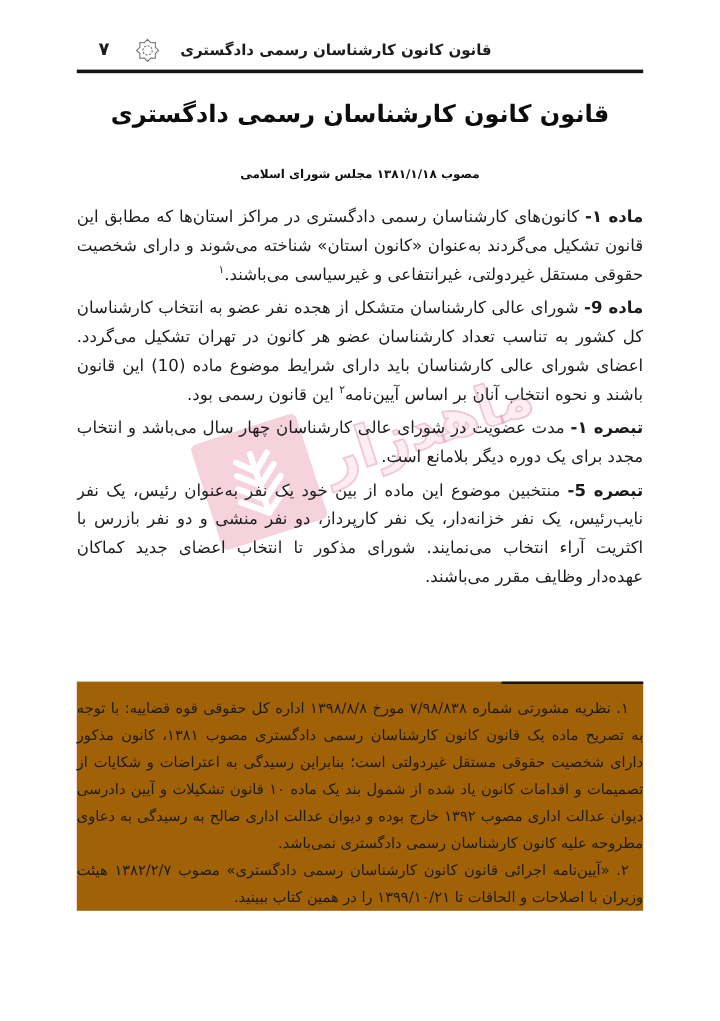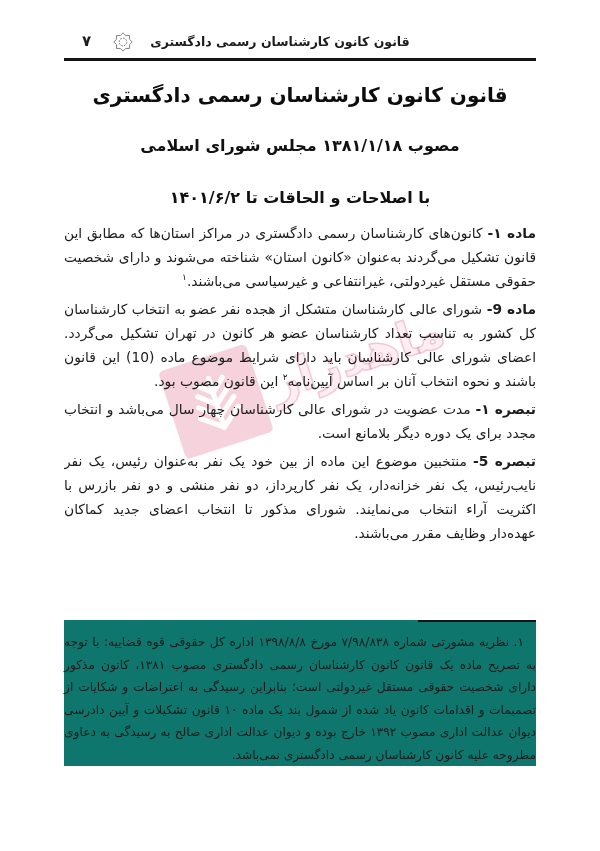--- a/index.html
+++ b/index.html
@@ -11,28 +11,28 @@
   
   .hdr{position:relative;height:26px;padding-top:30px;direction:ltr;}
   .hdr-num{position:absolute;left:18px;top:32px;font-size:15px;font-weight:bold;}
   .hdr-orn{position:absolute;left:48px;top:31px;width:22px;height:22px;}
   .hdr-title{position:absolute;left:0;right:40px;top:34px;text-align:center;
     font-size:12.5px;font-weight:bold;letter-spacing:0;}
   .hdr-rule{height:2.5px;background:#141414;margin-top:2px;}
   
   .title-block{text-align:center;margin-top:22px;}
   .title-block h1{margin:0 0 9px;font-size:20px;font-weight:bold;color:#0d0d0d;}
-  .subtitle{font-size:16px;font-weight:bold;line-height:26px;color:#111;margin-top:26px;}
+  .subtitle{font-size:10px;font-weight:bold;line-height:26px;color:#111;margin-top:26px;}
   
   main{margin-top:10px;height:432px;overflow:hidden;}
   main p{margin:0 0 4px;font-size:13.8px;line-height:24px;text-align:justify;}
   .lbl{font-weight:bold;}
   main sup{font-size:9px;line-height:0;}
   
-  .footnotes{position:absolute;z-index:1;top:620px;right:64px;left:64px;background:#0f766e;}
+  .footnotes{position:absolute;z-index:1;top:568px;right:64px;left:64px;background:#a16207;}
   .fn-rule{width:118px;height:2px;background:#141414;margin:0 0 9px;}
   .fn{margin:0;font-size:12.2px;line-height:22.5px;text-align:justify;text-indent:12px;}
   
   .watermark{
     position:absolute;z-index:0;top:372px;left:158px;display:flex;align-items:center;gap:12px;
     direction:ltr;transform:rotate(-18deg);transform-origin:left top;pointer-events:none;
   }
   .wm-box{width:92px;height:92px;border-radius:5px;background:#f6d2dd;
     display:flex;align-items:center;justify-content:center;}
   .wm-text{
@@ -70,35 +70,35 @@
         <polygon points="12,2 14.91,4.98 19.07,4.93 19.02,9.09 22,12 19.02,14.91 19.07,19.07 14.91,19.02 12,22 9.09,19.02 4.93,19.07 4.98,14.91 2,12 4.98,9.09 4.93,4.93 9.09,4.98"></polygon>
         <circle cx="12" cy="12" r="4.2" stroke-dasharray="2 1.2"></circle>
       </svg>
       <span class="hdr-title">قانون کانون کارشناسان رسمی دادگستری</span>
     </div>
     <div class="hdr-rule"></div>
 
     <section class="title-block">
       <h1>قانون کانون کارشناسان رسمی دادگستری</h1>
       <div class="subtitle">مصوب ۱۳۸۱/۱/۱۸ مجلس شورای اسلامی</div>
-      <div class="subtitle">با اصلاحات و الحاقات تا ۱۴۰۱/۶/۲</div>
     </section>
 
     <main>
       <p><b class="lbl">ماده ۱-</b> <span>کانون‌های کارشناسان رسمی دادگستری در مراکز استان‌ها که مطابق این قانون تشکیل می‌گردند به‌عنوان «کانون استان» شناخته می‌شوند و دارای شخصیت حقوقی مستقل غیردولتی، غیرانتفاعی و غیرسیاسی می‌باشند.</span><sup>۱</sup></p>
 
 
-      <p><b class="lbl">ماده 9-</b> <span>شورای عالی کارشناسان متشکل از هجده نفر عضو به انتخاب کارشناسان کل کشور به تناسب تعداد کارشناسان عضو هر کانون در تهران تشکیل می‌گردد. اعضای شورای عالی کارشناسان باید دارای شرایط موضوع ماده (10) این قانون باشند و نحوه انتخاب آنان بر اساس آیین‌نامه</span><sup>۲</sup><span> این قانون مصوب بود.</span></p>
+      <p><b class="lbl">ماده 9-</b> <span>شورای عالی کارشناسان متشکل از هجده نفر عضو به انتخاب کارشناسان کل کشور به تناسب تعداد کارشناسان عضو هر کانون در تهران تشکیل می‌گردد. اعضای شورای عالی کارشناسان باید دارای شرایط موضوع ماده (10) این قانون باشند و نحوه انتخاب آنان بر اساس آیین‌نامه</span><sup>۲</sup><span> این قانون رسمی بود.</span></p>
 
       <p><b class="lbl">تبصره ۱-</b> <span>مدت عضویت در شورای عالی کارشناسان چهار سال می‌باشد و انتخاب مجدد برای یک دوره دیگر بلامانع است.</span></p>
 
       <p><b class="lbl">تبصره 5-</b> <span>منتخبین موضوع این ماده از بین خود یک نفر به‌عنوان رئیس، یک نفر نایب‌رئیس، یک نفر خزانه‌دار، یک نفر کارپرداز، دو نفر منشی و دو نفر بازرس با اکثریت آراء انتخاب می‌نمایند. شورای مذکور تا انتخاب اعضای جدید کماکان عهده‌دار وظایف مقرر می‌باشند.</span></p>
 
       <p> </p>
     </main>
   </div>
 
   <footer class="footnotes">
     <div class="fn-rule"></div>
     <p class="fn"><span>۱.</span> <span>نظریه مشورتی شماره ۷/۹۸/۸۳۸ مورخ ۱۳۹۸/۸/۸ اداره کل حقوقی قوه قضاییه: با توجه به تصریح ماده یک قانون کانون کارشناسان رسمی دادگستری مصوب ۱۳۸۱، کانون مذکور دارای شخصیت حقوقی مستقل غیردولتی است؛ بنابراین رسیدگی به اعتراضات و شکایات از تصمیمات و اقدامات کانون یاد شده از شمول بند یک ماده ۱۰ قانون تشکیلات و آیین دادرسی دیوان عدالت اداری مصوب ۱۳۹۲ خارج بوده و دیوان عدالت اداری صالح به رسیدگی به دعاوی مطروحه علیه کانون کارشناسان رسمی دادگستری نمی‌باشد.</span></p>
+    <p class="fn"><span>۲.</span> <span>«آیین‌نامه اجرائی قانون کانون کارشناسان رسمی دادگستری» مصوب ۱۳۸۲/۲/۷ هیئت وزیران با اصلاحات و الحاقات تا ۱۳۹۹/۱۰/۲۱ را در همین کتاب ببینید.</span></p>
   </footer>
 
 </div>
 
 </body></html>

